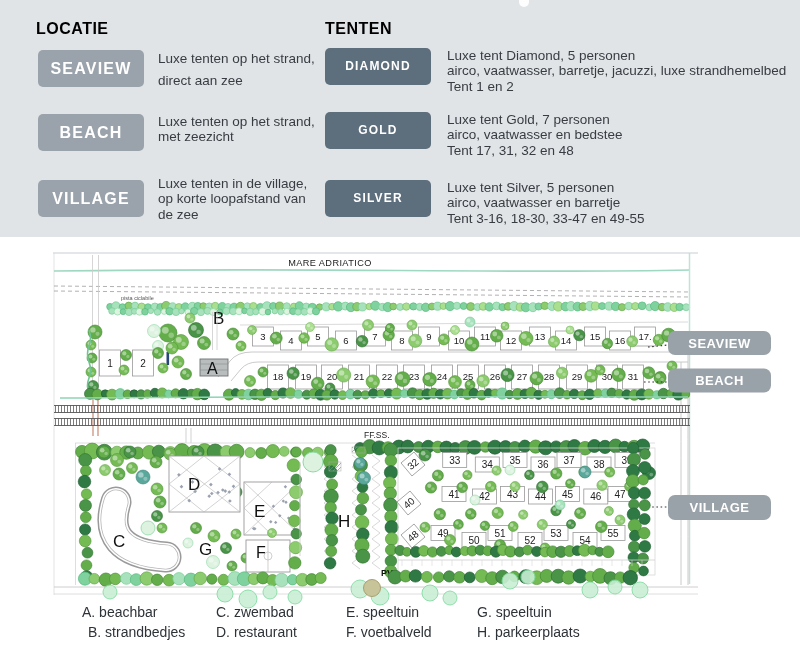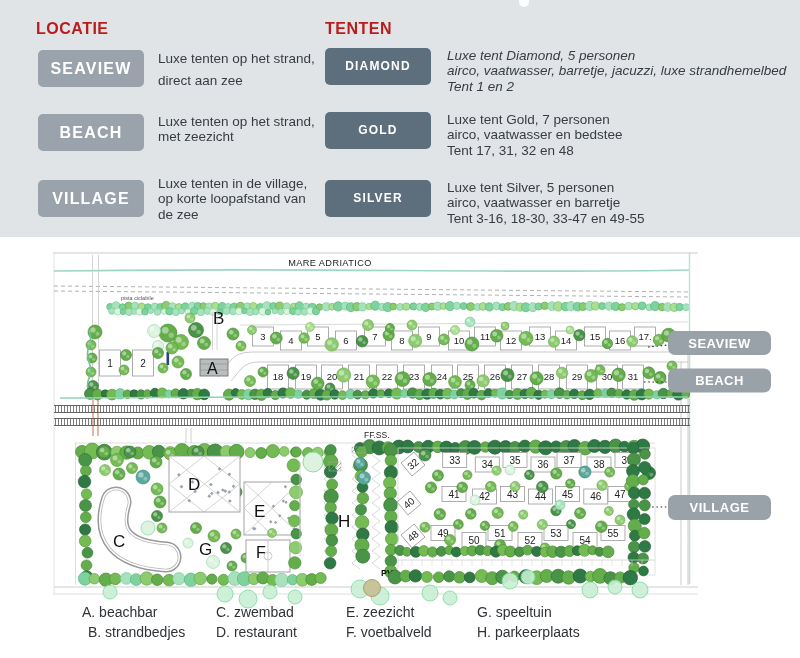--- a/index.html
+++ b/index.html
@@ -1,16 +1,16 @@
 <!DOCTYPE html>
 <html><head><meta charset="utf-8"><style>
 html,body{margin:0;padding:0;background:#fff;font-family:"Liberation Sans",sans-serif;}
 #page{position:relative;width:800px;height:658px;overflow:hidden;}
 .panel{position:absolute;left:0;top:0;width:800px;height:237px;background:#e0e4e7;}
-.hdr{position:absolute;font-size:16px;font-weight:bold;color:#b91c1c;letter-spacing:0.5px;}
+.hdr{position:absolute;font-size:16px;font-weight:bold;color:#000000;letter-spacing:0.5px;}
 .lbadge{position:absolute;width:106px;height:37px;border-radius:5px;background:#9aa3ab;color:#fff;
  font-weight:bold;font-size:16px;text-align:center;line-height:37px;letter-spacing:1.2px;}
 .dbadge{position:absolute;width:106px;height:37px;border-radius:5px;background:#5d6e7d;color:#fff;
  font-weight:bold;font-size:12px;text-align:center;line-height:37px;letter-spacing:1.2px;}
 .desc{position:absolute;font-size:13.5px;color:#383d43;line-height:15.5px;white-space:nowrap;}
 .leg{position:absolute;font-size:14px;color:#2e3338;text-align:right;}
 </style></head>
 <body>
 <div id="page">
 
@@ -33,21 +33,21 @@
 <div class="desc" style="left:158px;top:113.5px;">Luxe tenten op het strand,<br>met zeezicht</div>
 
 <div class="desc" style="left:158px;top:175.5px;">Luxe tenten in de village,<br>op korte loopafstand van<br>de zee</div>
 
 <div class="dbadge" style="left:325px;top:48px;">DIAMOND</div>
 
 <div class="dbadge" style="left:325px;top:112px;">GOLD</div>
 
 <div class="dbadge" style="left:325px;top:180px;">SILVER</div>
 
-<div class="desc" style="left:447px;top:47.5px;font-style:italic;">Luxe tent Diamond, 5 personen<br>airco, vaatwasser, barretje, jacuzzi, luxe strandhemelbed<br>Tent 1 en 2</div>
+<div class="desc" style="left:447px;top:47.5px;">Luxe tent Diamond, 5 personen<br>airco, vaatwasser, barretje, jacuzzi, luxe strandhemelbed<br>Tent 1 en 2</div>
 
 <div class="desc" style="left:447px;top:111.5px;">Luxe tent Gold, 7 personen<br>airco, vaatwasser en bedstee<br>Tent 17, 31, 32 en 48</div>
 
 <div class="desc" style="left:447px;top:179.5px;">Luxe tent Silver, 5 personen<br>airco, vaatwasser en barretje<br>Tent 3-16, 18-30, 33-47 en 49-55</div>
 <svg width="800" height="658" viewBox="0 0 800 658" xmlns="http://www.w3.org/2000/svg" style="position:absolute;left:0;top:0" font-family="Liberation Sans, sans-serif">
 <defs>
         <pattern id="rw" width="3" height="7" patternUnits="userSpaceOnUse">
           <path d="M1.5,0 V7" stroke="#5a5a5a" stroke-width="0.8"></path>
         </pattern>
         <pattern id="hatchA" width="4" height="4" patternUnits="userSpaceOnUse">
@@ -1742,19 +1742,19 @@
 </svg>
 
 <div class="leg" style="left:82px;top:604px;">A. beachbar</div>
 
 <div class="leg" style="left:88px;top:624px;">B. strandbedjes</div>
 
 <div class="leg" style="left:216px;top:604px;">C. zwembad</div>
 
 <div class="leg" style="left:216px;top:624px;">D. restaurant</div>
 
-<div class="leg" style="left:346px;top:604px;">E. zeezicht</div>
+<div class="leg" style="left:346px;top:604px;">E. speeltuin</div>
 
 <div class="leg" style="left:346px;top:624px;">F. voetbalveld</div>
 
 <div class="leg" style="left:477px;top:604px;">G. speeltuin</div>
 
 <div class="leg" style="left:477px;top:624px;">H. parkeerplaats</div>
 </div>
 </body></html>

